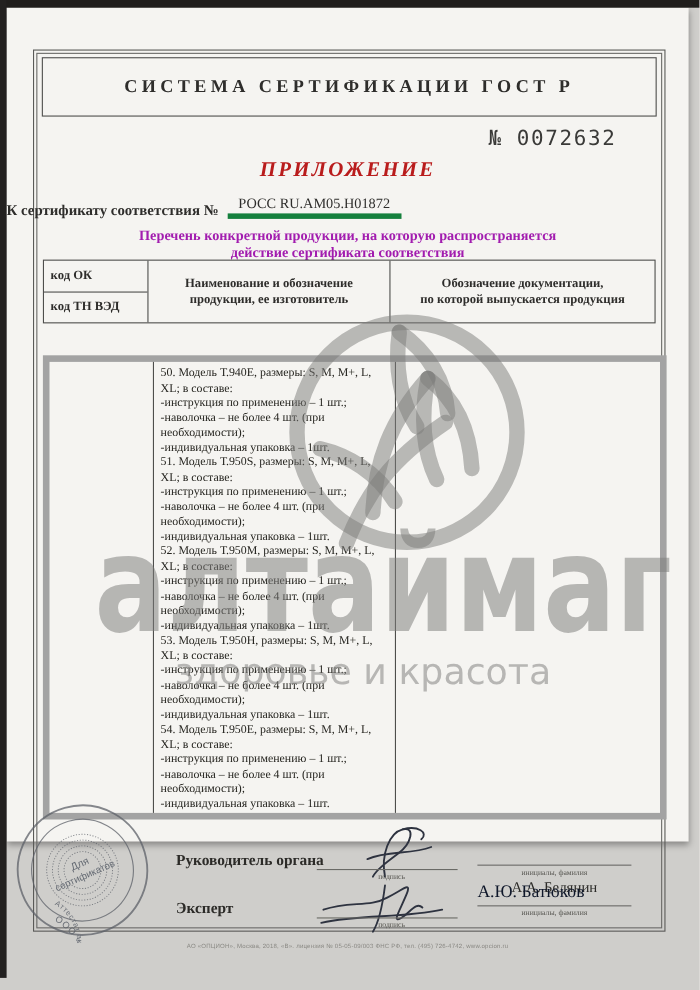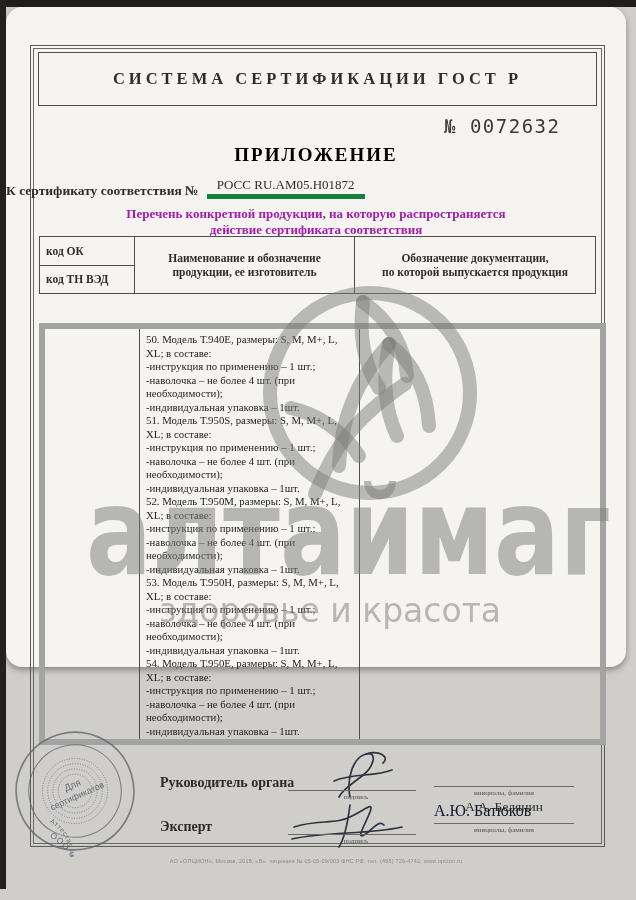--- a/index.html
+++ b/index.html
@@ -1,33 +1,33 @@
 <!DOCTYPE html>
 <html lang="ru"><head>
 <meta charset="utf-8">
 <style>
   html,body{margin:0;padding:0;}
   body{width:636px;height:900px;overflow:hidden;background:#d7d6d3;font-family:"Liberation Serif",serif;}
   .scan{position:relative;width:636px;height:900px;background:#cfcecb;}
   .edge-top{position:absolute;left:0;top:0;width:636px;height:7px;background:#201e1c;z-index:9;}
   .edge-left{position:absolute;left:0;top:0;width:6px;height:889px;background:#232120;z-index:9;}
-  .page{position:absolute;left:6px;top:7px;width:620px;height:660px;background:#f5f4f1;
-        box-shadow:0 3px 6px rgba(0,0,0,.35);border-radius:16px;}
+  .page{position:absolute;left:6px;top:7px;width:620px;height:758px;background:#f5f4f1;
+        box-shadow:0 3px 6px rgba(0,0,0,.35);}
   
   .frame{position:absolute;left:24px;top:38px;width:573px;height:800px;border:1px solid #5a5a58;}
   .frame::after{content:"";position:absolute;left:2px;top:2px;right:2px;bottom:2px;border:1px solid #6a6a67;}
   
   .header-box{position:absolute;left:32px;top:45px;width:557px;height:52px;border:1px solid #4e4e4c;
               display:flex;flex-direction:column;justify-content:center;align-items:center;gap:2px;background:transparent;}
   .sys-title{font-weight:bold;font-size:16.5px;letter-spacing:4px;color:#2e2d2b;white-space:nowrap;}
   .agency{font-weight:bold;font-size:12px;letter-spacing:.2px;color:#2e2d2b;white-space:nowrap;}
   .form-number{position:absolute;left:438px;top:108px;width:150px;text-align:left;
                font-family:"DejaVu Sans Mono",monospace;font-size:19px;letter-spacing:1.5px;color:#3a3a38;}
   .doc-title{position:absolute;left:0;top:137px;width:620px;text-align:center;font-weight:bold;
-             font-size:19px;letter-spacing:2px;color:#000000;}
+             font-size:19px;letter-spacing:2px;color:#b91c1c;font-style:italic;}
   .cert-line{position:absolute;left:0;top:170px;width:620px;display:flex;justify-content:flex-start;
              align-items:flex-end;font-size:13.5px;color:#2e2d2b;}
   .cert-prefix{font-weight:bold;margin-right:8px;}
   .cert-number{border-bottom:5px solid #15803d;padding:0 10px 1px 10px;font-size:13px;}
   .subtitle{position:absolute;left:0;top:199px;width:620px;text-align:center;font-weight:bold;
             font-size:13px;color:#a21caf;line-height:16px;white-space:pre-line;}
   
   .thead{position:absolute;left:33px;top:229px;width:555px;height:56px;border:1px solid #4e4e4c;display:flex;}
   .th-left{width:94px;border-right:1px solid #4e4e4c;display:flex;flex-direction:column;text-align:right;}
   .th-ok{height:50%;border-bottom:1px solid #4e4e4c;display:flex;align-items:center;padding-left:6px;

